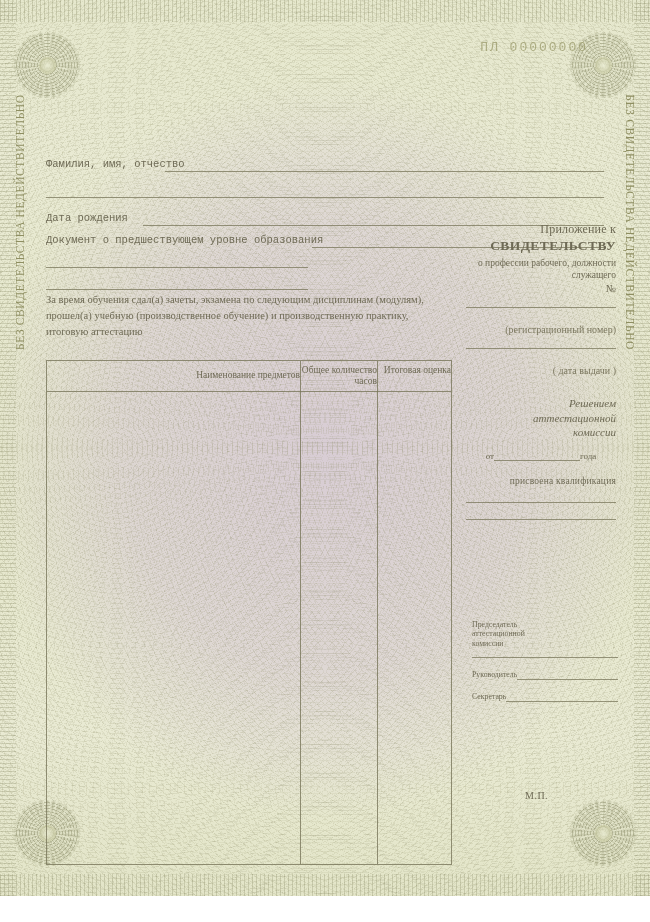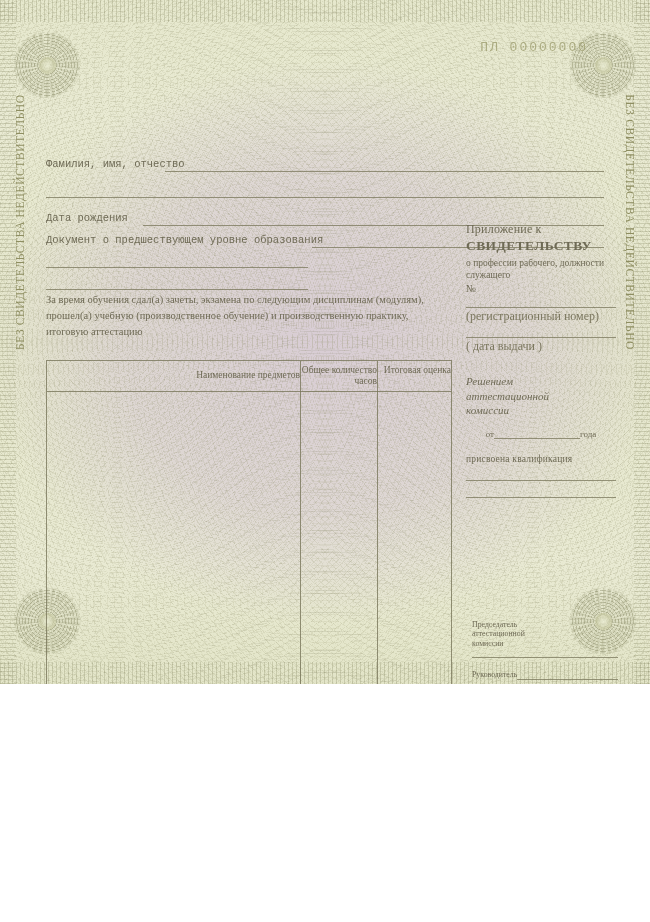--- a/index.html
+++ b/index.html
@@ -3,21 +3,21 @@
 <meta charset="utf-8">
 <style>
   html, body {
     margin: 0;
     padding: 0;
     background: #ffffff;
   }
   .page {
     position: relative;
     width: 650px;
-    height: 684px;
+    height: 896px;
     overflow: hidden;
     font-family: "Liberation Serif", serif;
     color: #6d6a57;
     background: #e9ead2;
   }
 
   
   .bg-base {
     position: absolute;
     inset: 0;
@@ -225,21 +225,21 @@
   .th-name { left: 0;     width: 253px; top: 9px; }
   .th-hours{ left: 253px; width: 77px; }
   .th-mark { left: 330px; width: 74px; }
 
   
   .right-col {
     position: absolute;
     left: 466px;
     top: 222px;
     width: 150px;
-    text-align: left;
+    text-align: right;
     color: #6e6a55;
   }
   .r-title-1 {
     font-size: 12px;
     letter-spacing: 0.2px;
   }
   .r-title-2 {
     font-size: 13.5px;
     font-weight: bold;
     letter-spacing: 0.4px;
@@ -253,22 +253,22 @@
   .r-num {
     font-size: 10.5px;
     margin-top: 1px;
   }
   .r-line {
     border-bottom: 1px solid rgba(120,118,90,0.75);
     height: 12px;
     margin-top: 1px;
   }
   .r-caption {
-    font-size: 12px;
-    margin-top: 1px;
+    font-size: 10px;
+    margin-top: 16px;
     color: #7b775f;
   }
   .r-italic-block {
     font-style: italic;
     font-size: 11px;
     line-height: 1.35;
     margin-top: 20px;
   }
   .r-dateline {
     margin-top: 10px;

